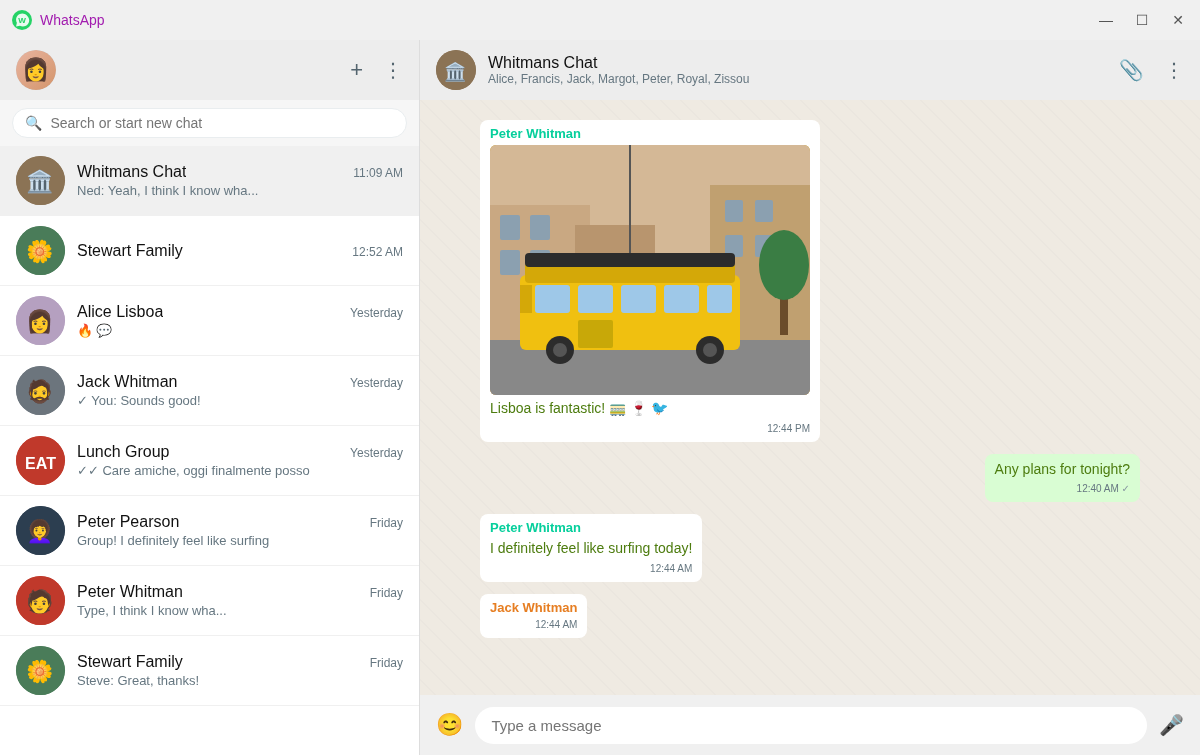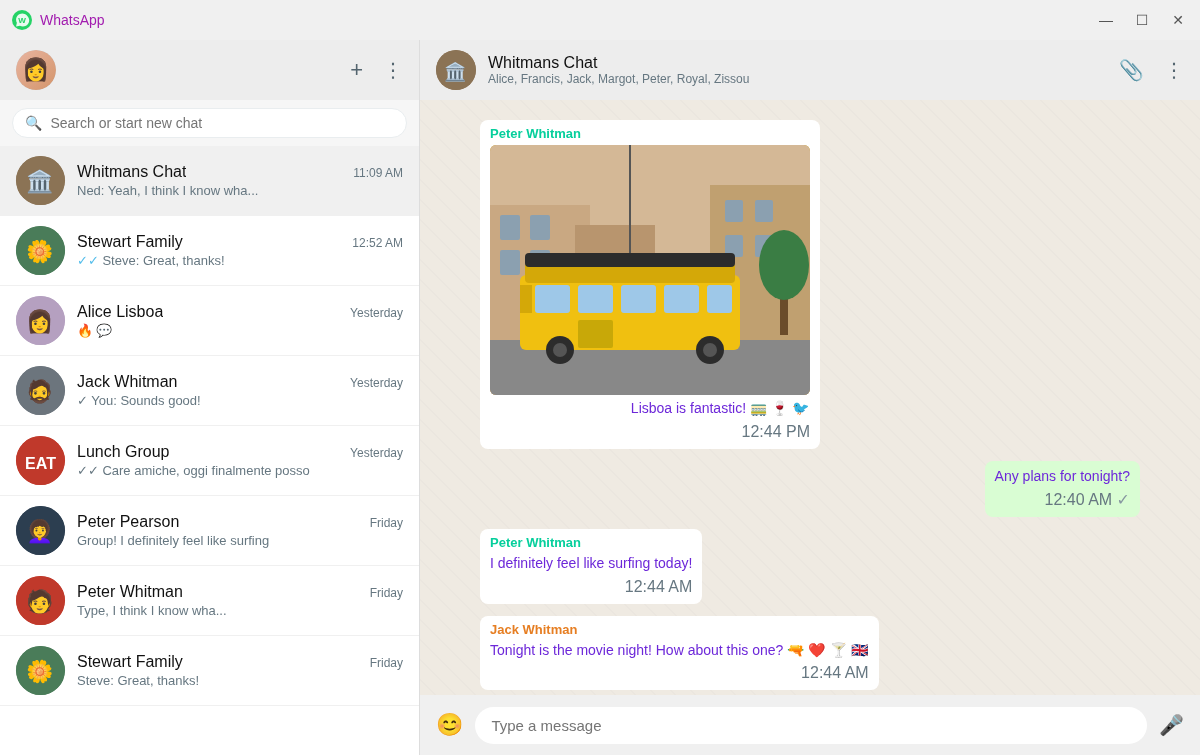--- a/index.html
+++ b/index.html
@@ -183,22 +183,22 @@
     }
     .msg-outgoing {
       background: #d9fdd3;
       align-self: flex-end;
     }
     .msg-sender {
       font-size: 13px;
       font-weight: 600;
       margin-bottom: 4px;
     }
-    .msg-text { font-size: 14px; color: #6d28d9; line-height: 1.4; text-align: right; }
-    .msg-meta { font-size: 16px; color: #667781; text-align: right; margin-top: 4px; }
+    .msg-text { font-size: 14px; color: #4d7c0f; line-height: 1.4; }
+    .msg-meta { font-size: 10px; color: #667781; text-align: right; margin-top: 4px; }
     .msg-tick-gray { color: #8696a0; }
 
     .msg-image {
       width: 320px;
       height: 250px;
       border-radius: 6px;
       overflow: hidden;
       margin-bottom: 4px;
       background: #c8a020;
       display: flex;
@@ -298,21 +298,20 @@
           <svg width="49" height="49" viewBox="0 0 49 49">
               <circle cx="24.5" cy="24.5" r="24.5" fill="#4a7c59"></circle>
               <text x="24.5" y="33" text-anchor="middle" fill="white" font-size="22">🌼</text>
             </svg>
         </div>
         <div class="chat-info">
           <div class="chat-top">
             <span class="chat-name">Stewart Family</span>
             <span class="chat-time">12:52 AM</span>
           </div>
-          <div class="chat-preview"><span class="tick">✓✓</span> Steve: Great, thanks!</div>
         </div>
       </div>
 
       <div class="chat-item">
         <div class="chat-avatar" style="background: #b5a0c0;">
           <svg width="49" height="49" viewBox="0 0 49 49">
               <circle cx="24.5" cy="24.5" r="24.5" fill="#b5a0c0"></circle>
               <text x="24.5" y="33" text-anchor="middle" fill="white" font-size="22">👩</text>
             </svg>
         </div>
@@ -490,21 +489,20 @@
       </div>
 
       <div class="msg-bubble msg-incoming">
         <div class="msg-sender" style="color:#06cf9c;">Peter Whitman</div>
         <div class="msg-text">I definitely feel like surfing today!</div>
         <div class="msg-meta">12:44 AM</div>
       </div>
 
       <div class="msg-bubble msg-incoming">
         <div class="msg-sender" style="color:#e67e22;">Jack Whitman</div>
-        <div class="msg-text">Tonight is the movie night! How about this one? 🔫 ❤️ 🍸 🇬🇧</div>
         <div class="msg-meta">12:44 AM</div>
       </div>
 
     </div>
 
     <div class="chat-input-area">
       <span class="emoji-btn">😊</span>
       <input class="message-input" type="text" placeholder="Type a message" style="">
       <span class="mic-btn">🎤</span>
     </div>

